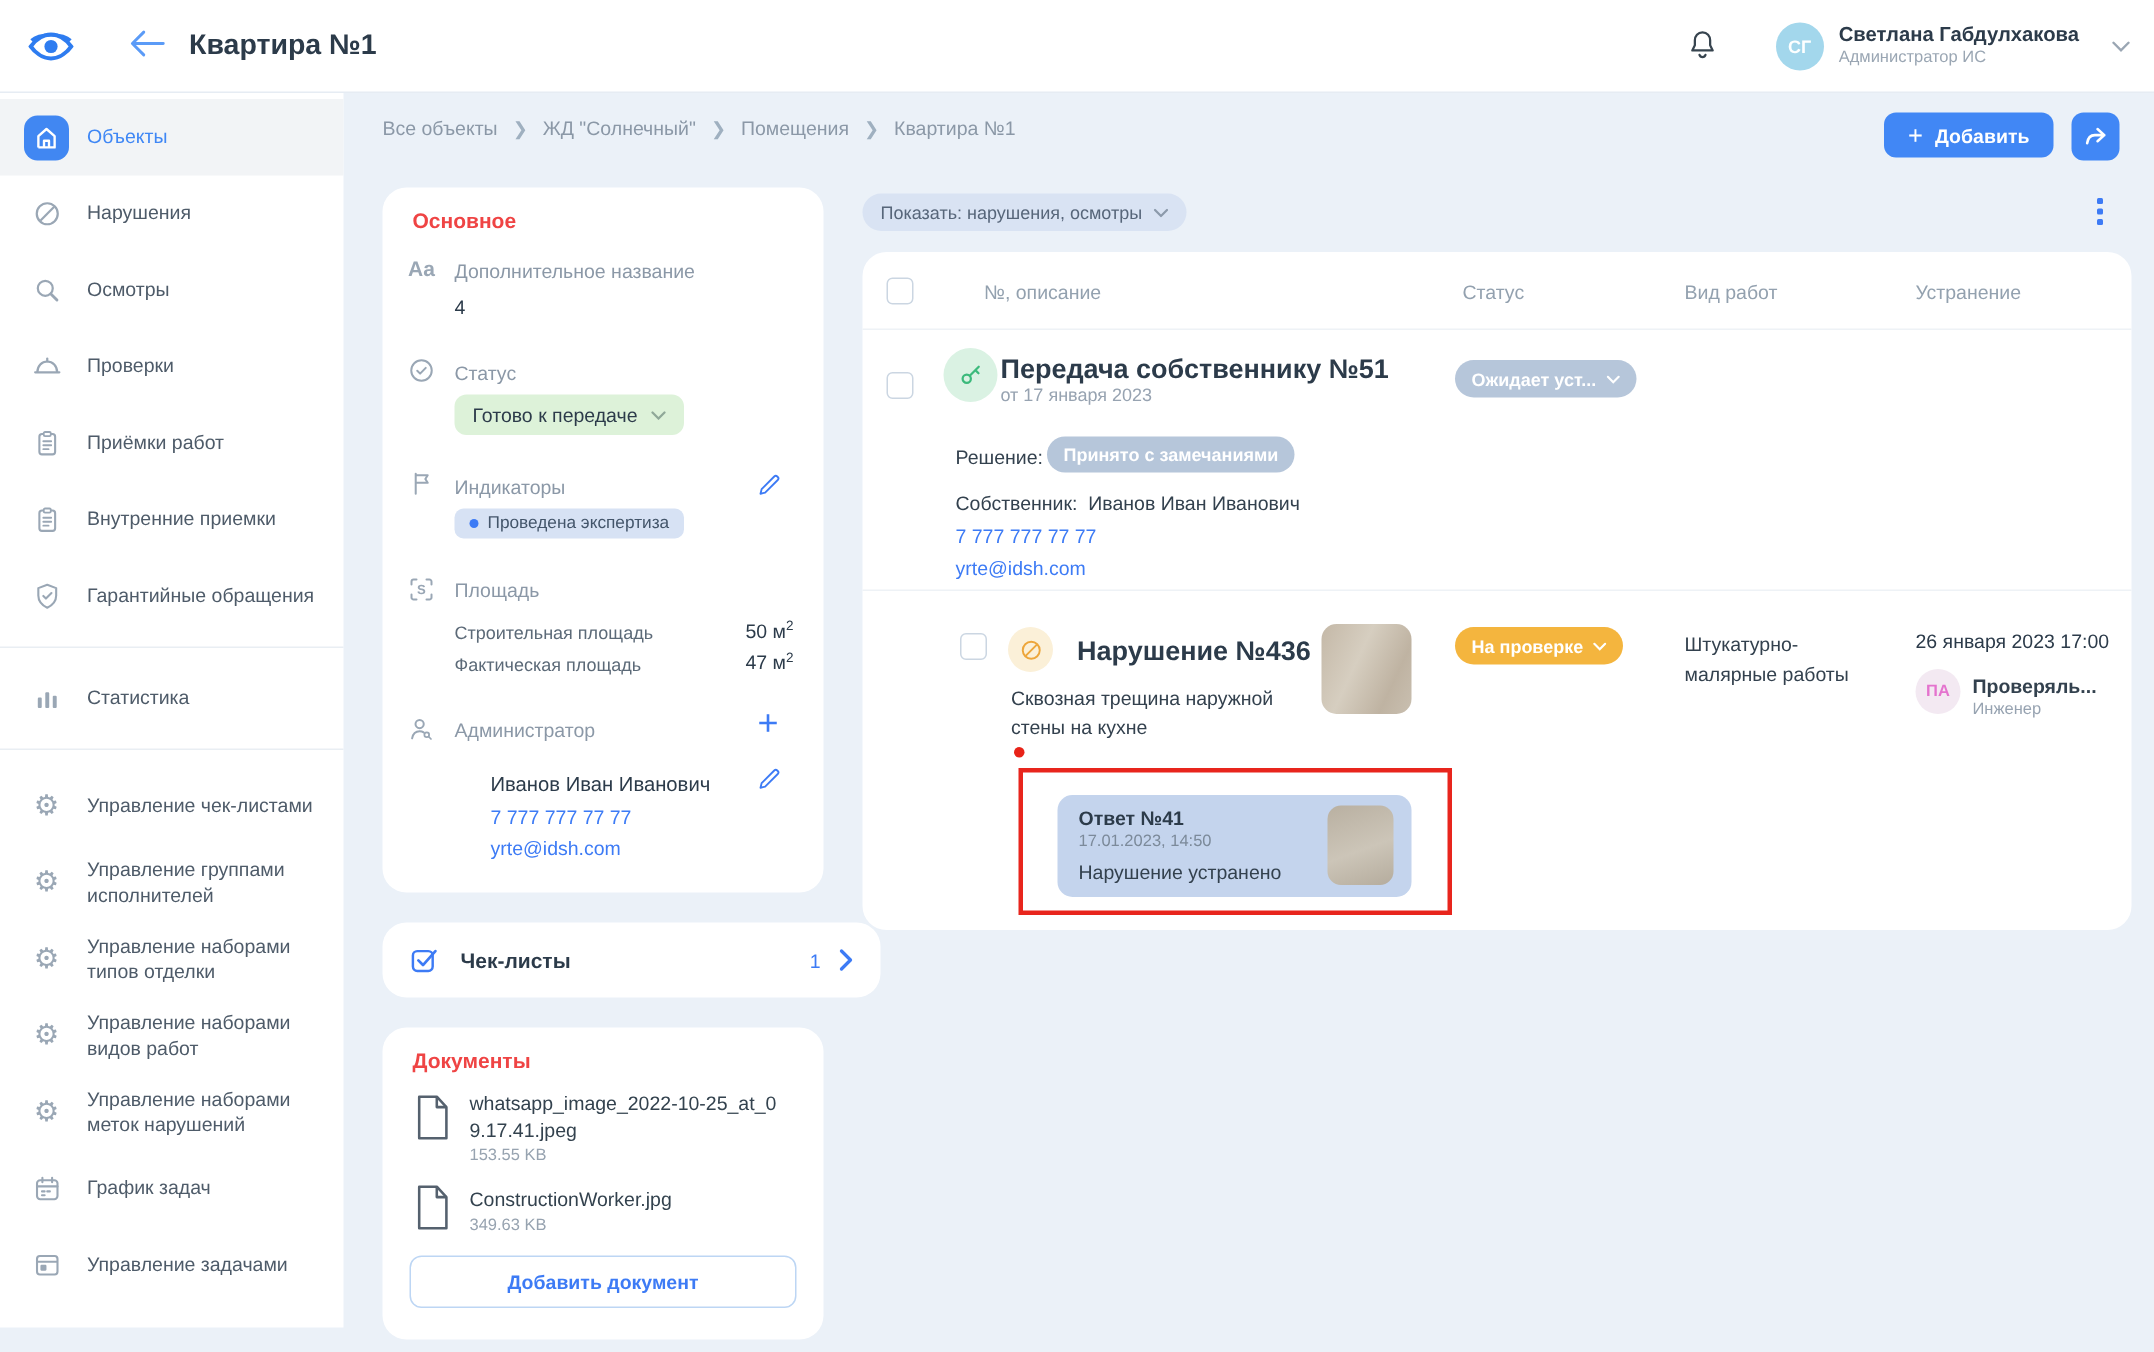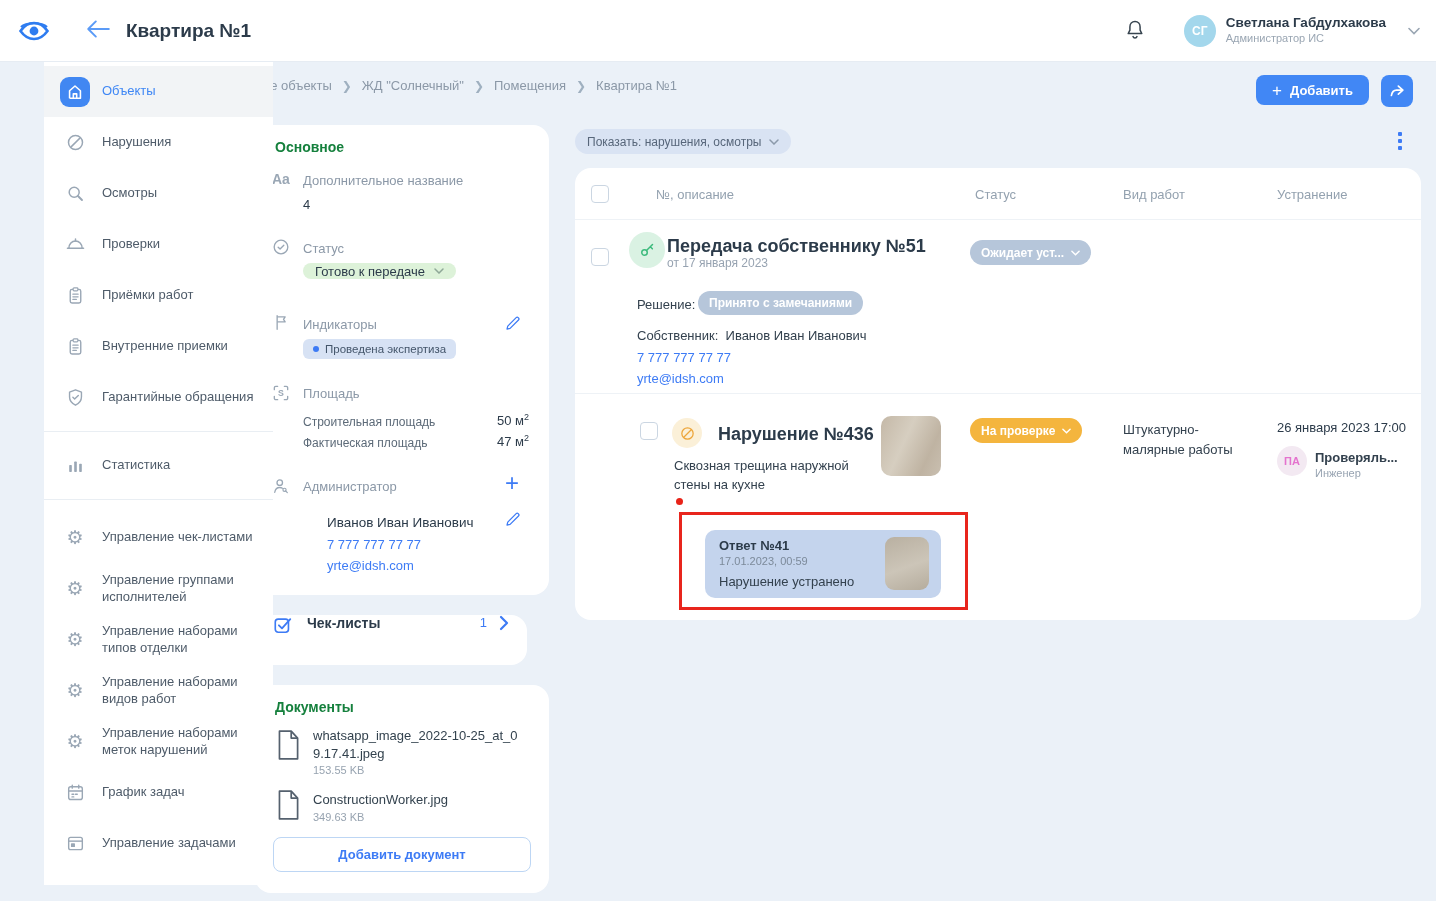--- a/index.html
+++ b/index.html
@@ -16,21 +16,21 @@
   .topbar-right { margin-left:auto; display:flex; align-items:center; }
   .bell-btn { width:26px; height:26px; background:none; border:none; margin-right:36px; }
   .avatar { width:32px; height:32px; border-radius:50%; background:#a3d7ec; color:#fdffff; font-size:12px;
             font-weight:700; display:flex; align-items:center; justify-content:center; }
   .user-texts { margin-left:10px; line-height:1.25; }
   .user-name { font-size:13.5px; font-weight:700; color:#2c3b4a; }
   .user-role { font-size:11px; color:#9aa6b3; }
   .user-chevron { margin-left:22px; margin-right:16px; color:#9aa6b3; }
 
   
-  .sidebar { position:absolute; top:62px; left:0; width:229px; bottom:16px; background:#fff; padding-top:4px; z-index:10;margin-left:44px; }
+  .sidebar { position:absolute; top:62px; left:0; width:229px; bottom:16px; background:#fff; padding-top:4px; z-index:10; }
   .nav-item { height:51px; display:flex; align-items:center; padding-left:16px; cursor:pointer; }
   .nav-item.active { background:#f2f4f6; }
   .nav-ico { width:30px; height:30px; display:flex; align-items:center; justify-content:center; flex:0 0 30px; color:#9aa7b5; }
   .nav-ico.badge { background:#4187f2; border-radius:9px; }
   .nav-label { margin-left:12px; font-size:13px; color:#4e5b69; line-height:1.25; padding-right:10px; }
   .nav-item.active .nav-label { color:#3f87f5; }
   .nav-divider { height:1px; background:#e9eef3; margin:8px 0; }
   .gear-glyph { font-size:19px; line-height:1; color:#9aa7b5; font-family:"DejaVu Sans",sans-serif; }
   .mt12 { margin-top:12px; }
 
@@ -42,27 +42,27 @@
   .crumb-sep { color:#9fb0c0; font-size:12px; }
   .add-btn { position:absolute; left:1027px; top:13px; width:113px; height:30px; background:#4187f5; color:#fff;
              border:none; border-radius:8px; font-size:13px; font-weight:700; display:flex; align-items:center;
              justify-content:center; gap:8px; cursor:pointer; font-family:inherit; }
   .add-plus { font-size:17px; font-weight:400; line-height:1; }
   .share-btn { position:absolute; left:1152px; top:13px; width:32px; height:32px; background:#4187f5; border:none;
                border-radius:8px; display:flex; align-items:center; justify-content:center; cursor:pointer; }
 
   .card { position:absolute; background:#fff; border-radius:16px; }
   .card-main { left:26px; top:63px; width:294px; height:470px; }
-  .card-checklists { left:26px; top:553px; width:272px; height:50px; display:flex; padding:0 18px; cursor:pointer; }
+  .card-checklists { left:26px; top:553px; width:332px; height:50px; display:flex; align-items:center; padding:0 18px; cursor:pointer; }
   .card-docs { left:26px; top:623px; width:294px; height:208px; }
 
-  .sec-title { position:absolute; left:20px; top:14px; font-size:14px; font-weight:700; color:#15803d; }
+  .sec-title { position:absolute; left:20px; top:14px; font-size:14px; font-weight:700; color:#ef4444; }
   .f-label { font-size:13px; color:#8b98a7; }
   .f-ico { color:#9aa7b5; }
-  .green-pill { position:absolute; left:48px; top:138px; height:16px; display:inline-flex; align-items:center; gap:9px;
+  .green-pill { position:absolute; left:48px; top:138px; height:27px; display:inline-flex; align-items:center; gap:9px;
                 background:#ddf2d9; border-radius:8px; padding:0 12px; font-size:13px; color:#2c3b4a; cursor:pointer; }
   .ind-pill { position:absolute; left:48px; top:214px; height:20px; display:inline-flex; align-items:center; gap:6px;
               background:#d7e2f4; border-radius:6px; padding:0 10px; font-size:11.5px; color:#43556a; }
   .ind-dot { width:6px; height:6px; border-radius:50%; background:#3d7bf5; }
   .pencil-btn, .plus-btn { background:none; border:none; cursor:pointer; padding:0; }
   .area-row-label { font-size:12px; color:#5c6a78; }
   .area-row-val { font-size:13px; color:#2c3b4a; }
   .blue-link { color:#3d7bf5; cursor:pointer; }
 
   .chk-label { margin-left:14px; font-size:14px; font-weight:700; color:#2c3b4a; }
@@ -480,20 +480,20 @@
       <span class="body-text abs" style="left:548px;top:26px;width:125px;line-height:1.5">Штукатурно-малярные работы</span>
       <span class="abs" style="left:702px;top:26px;font-size:13px;color:#2c3b4a">26 января 2023 17:00</span>
       <span class="avatar-sm abs" style="left:702px;top:52px">ПА</span>
       <span class="body-text abs" style="left:740px;top:56px;font-weight:700">Проверяль...</span>
       <span class="abs" style="left:740px;top:73px;font-size:11px;color:#97a3b1">Инженер</span>
 
       <span class="red-dot"></span>
 
       <div class="answer-card">
         <span class="answer-title">Ответ №41</span>
-        <span class="answer-date">17.01.2023, 00:59</span>
+        <span class="answer-date">17.01.2023, 14:50</span>
         <span class="answer-text">Нарушение устранено</span>
         <span class="answer-thumb"></span>
       </div>
       <div class="annotation-rect"></div>
     </div>
   </section>
 </main>
 
 </body></html>

